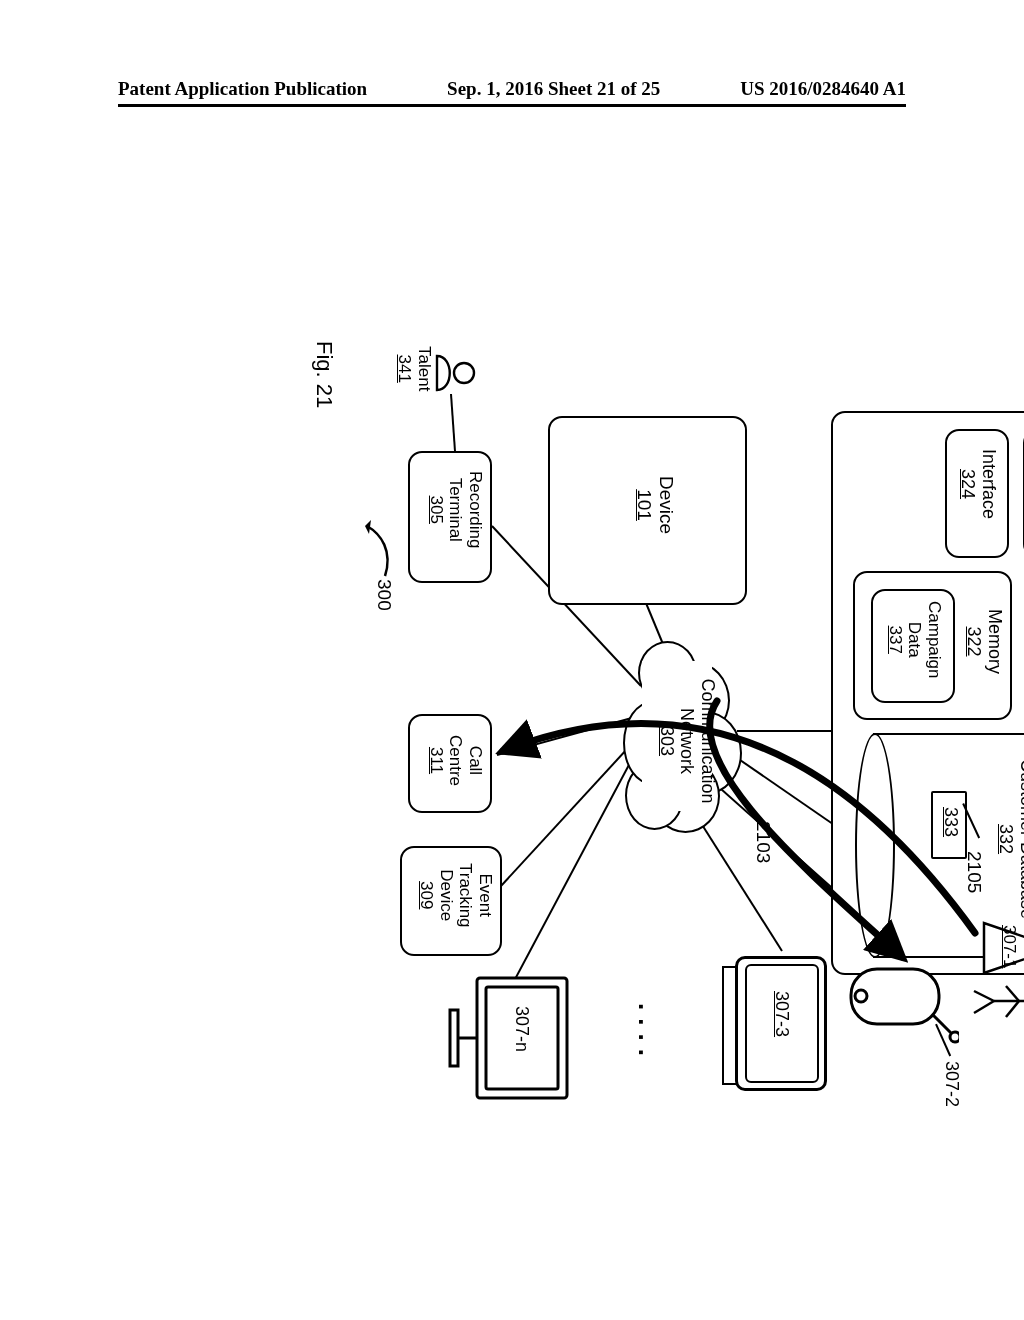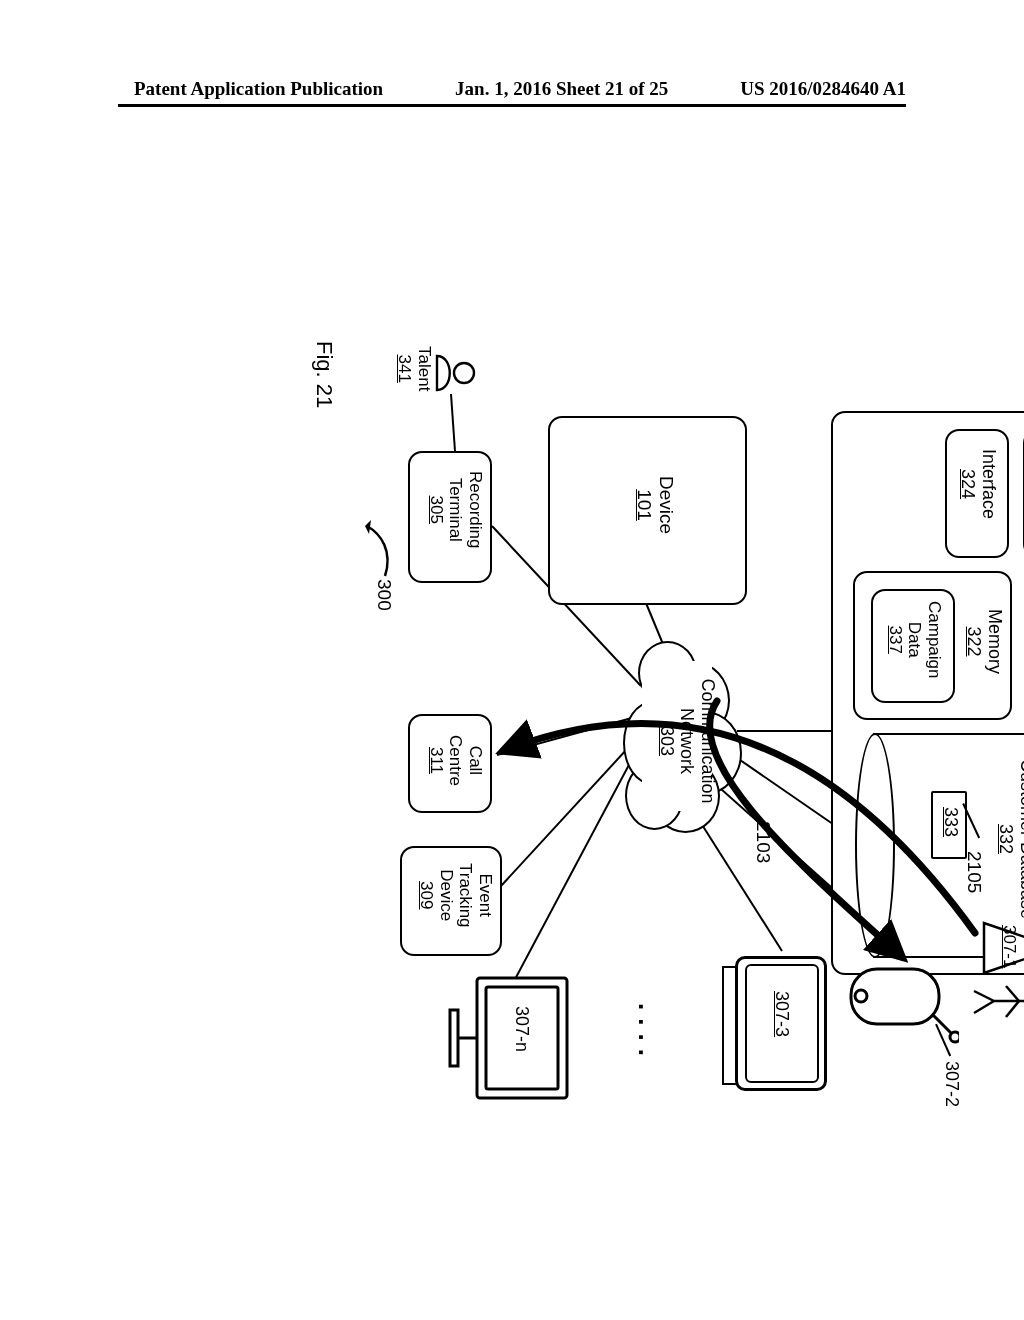--- a/index.html
+++ b/index.html
@@ -21,21 +21,21 @@
     top: 78px;
     left: 118px;
     right: 118px;
     display: flex;
     justify-content: space-between;
     font-weight: bold;
     font-size: 19px;
   }
   .header .left,
   .header .center,
-  .header .right { white-space: nowrap; margin-left: 16px; }
+  .header .right { white-space: nowrap; }
   .hr {
     position: absolute;
     top: 104px;
     left: 118px;
     right: 118px;
     height: 3px;
     background: #000;
   }
 
   .fig {
@@ -94,21 +94,21 @@
 
   .svg-over { position:absolute; left:0; top:0; }
 </style>
 </head>
 <body>
 
 <div class="page">
 
   <div class="header">
     <span class="left">Patent Application Publication</span>
-    <span class="center">Jan. 1, 2016  Sheet 21 of 25</span>
+    <span class="center">Sep. 1, 2016  Sheet 21 of 25</span>
     <span class="right">US 2016/0284640 A1</span>
   </div>
   <div class="hr"></div>
 
   <div class="fig">
 
     <svg class="svg-over" width="1090" height="788">
       <g stroke="#000" stroke-width="2" fill="none">
         <line x1="410" y1="225" x2="410" y2="320"></line>
         <line x1="200" y1="445" x2="340" y2="387"></line>

